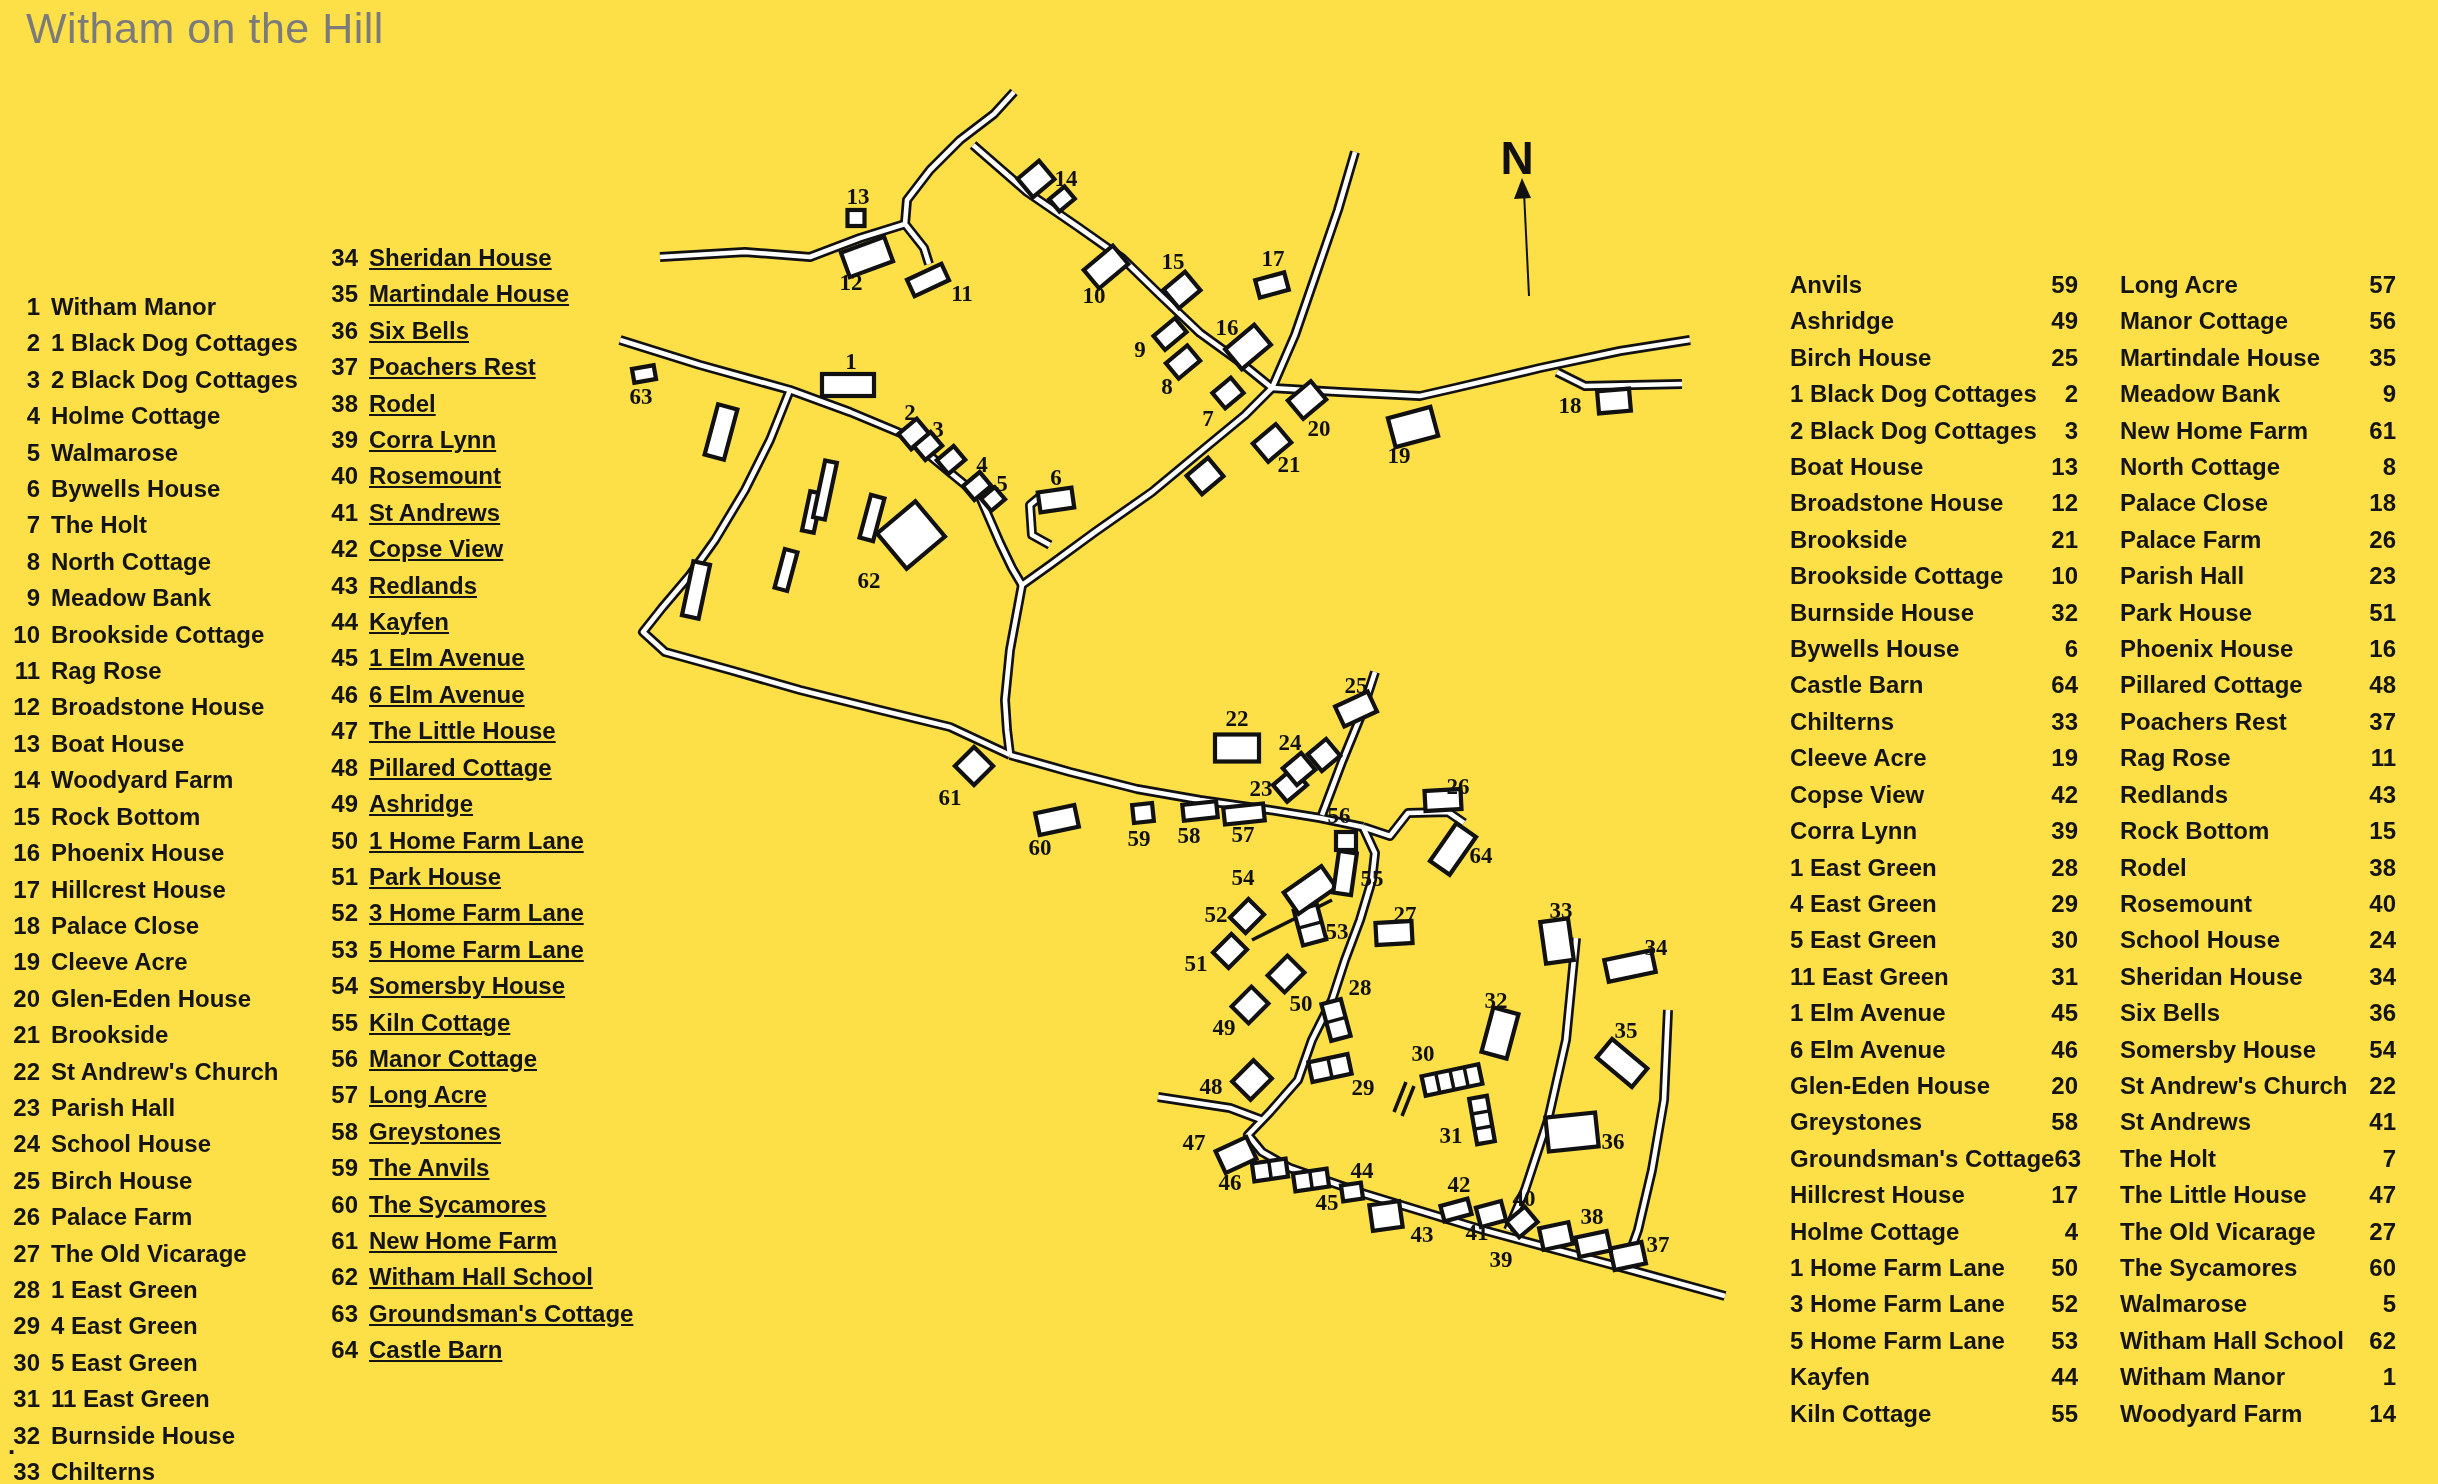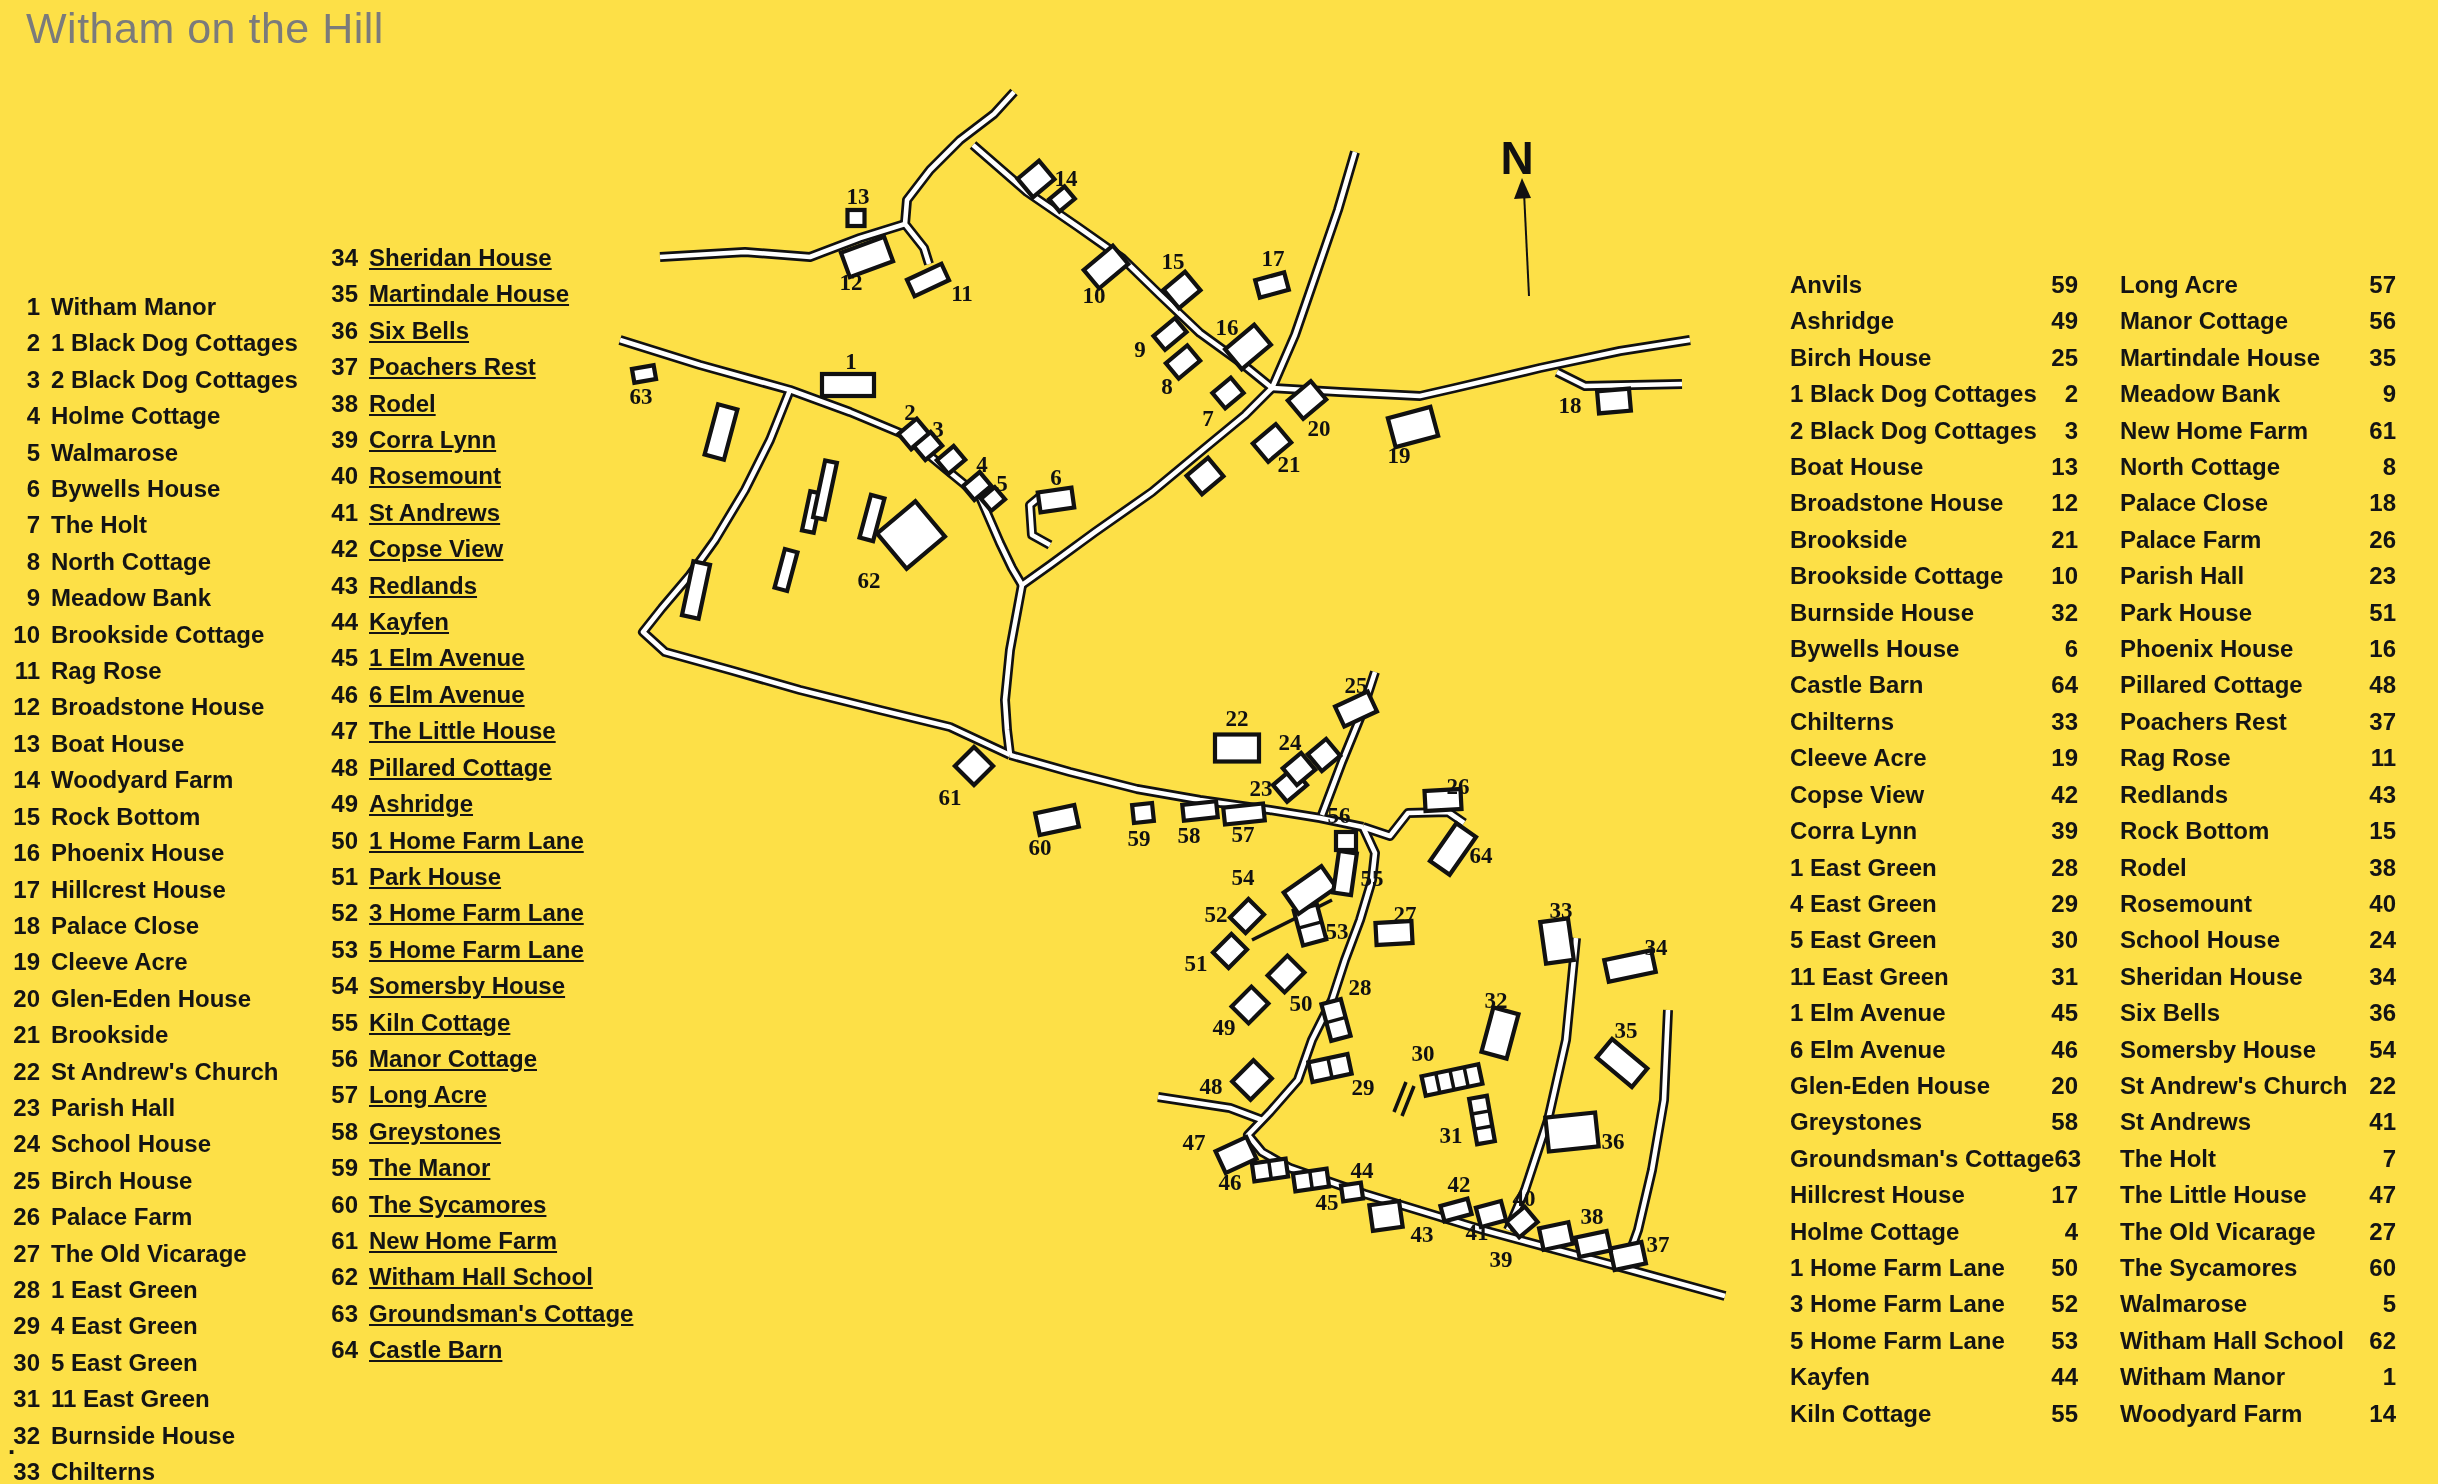--- a/index.html
+++ b/index.html
@@ -418,21 +418,21 @@
       <div class="r"><span class="n">49</span><span>Ashridge</span></div>
       <div class="r"><span class="n">50</span><span>1 Home Farm Lane</span></div>
       <div class="r"><span class="n">51</span><span>Park House</span></div>
       <div class="r"><span class="n">52</span><span>3 Home Farm Lane</span></div>
       <div class="r"><span class="n">53</span><span>5 Home Farm Lane</span></div>
       <div class="r"><span class="n">54</span><span>Somersby House</span></div>
       <div class="r"><span class="n">55</span><span>Kiln Cottage</span></div>
       <div class="r"><span class="n">56</span><span>Manor Cottage</span></div>
       <div class="r"><span class="n">57</span><span>Long Acre</span></div>
       <div class="r"><span class="n">58</span><span>Greystones</span></div>
-      <div class="r"><span class="n">59</span><span>The Manor</span></div>
+      <div class="r"><span class="n">59</span><span>The Anvils</span></div>
       <div class="r"><span class="n">60</span><span>The Sycamores</span></div>
       <div class="r"><span class="n">61</span><span>New Home Farm</span></div>
       <div class="r"><span class="n">62</span><span>Witham Hall School</span></div>
       <div class="r"><span class="n">63</span><span>Groundsman's Cottage</span></div>
       <div class="r"><span class="n">64</span><span>Castle Barn</span></div>
     </div>
   <div class="col alpha-col" id="rc1">
       <div class="r">
         <span>Anvils</span>
         <span class="n2">59</span>

